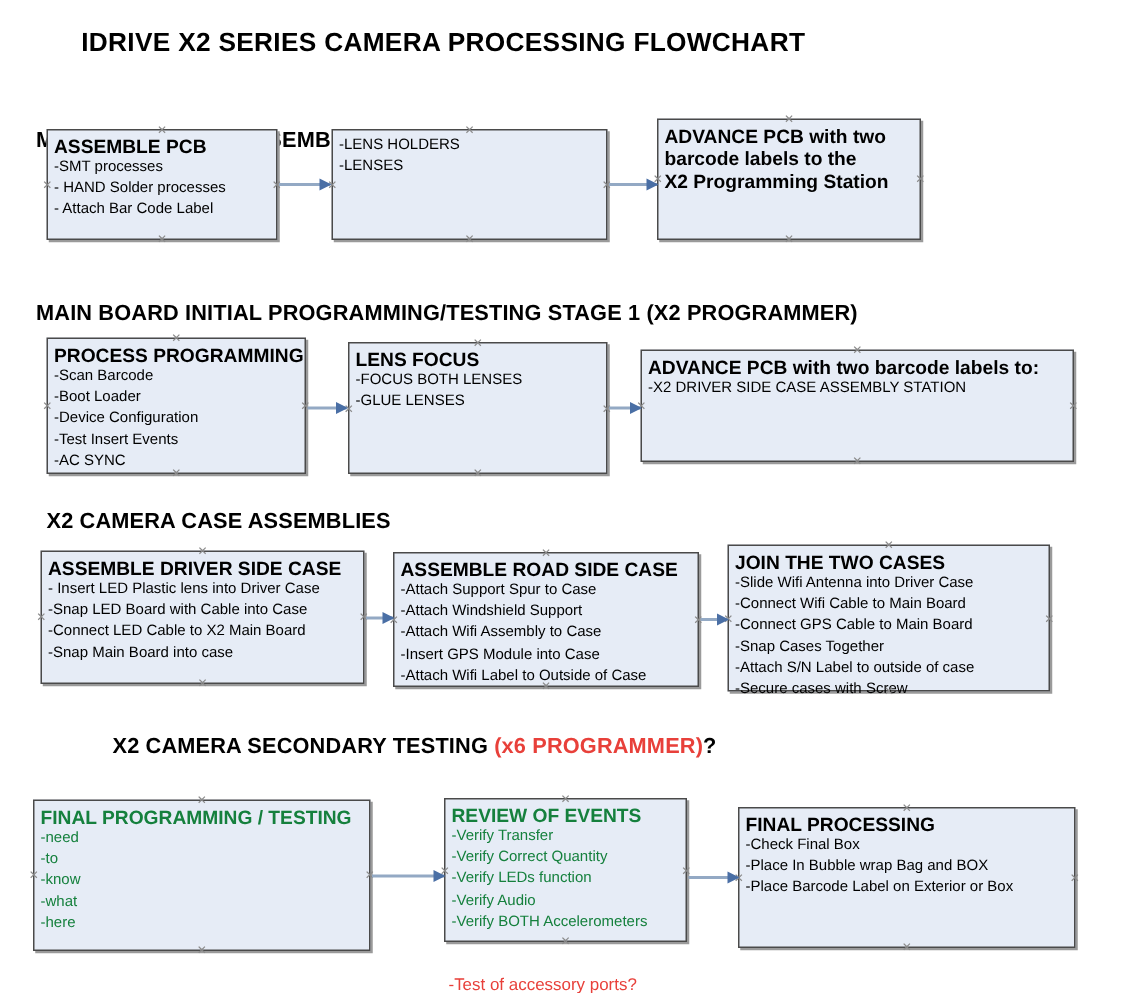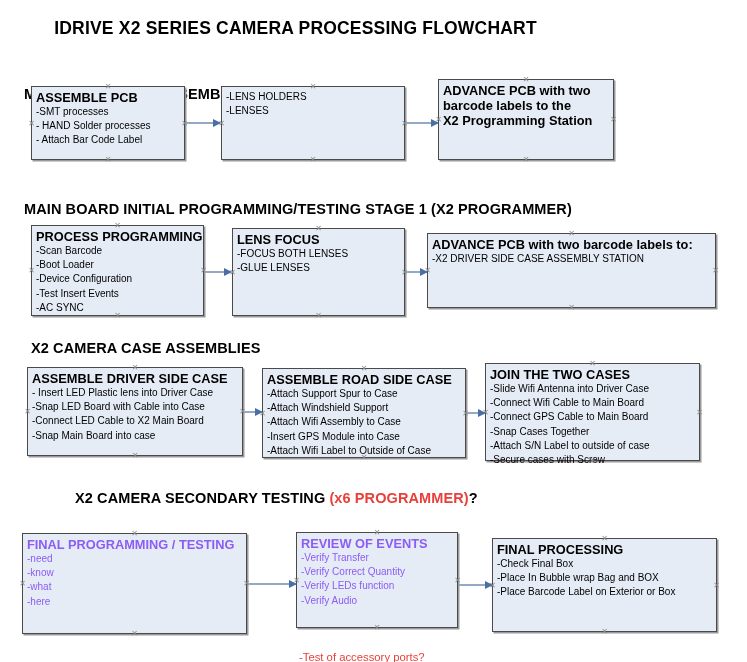--- a/index.html
+++ b/index.html
@@ -36,21 +36,21 @@
     padding:3px 4px 0 4px;
     overflow:visible;
   }
   .node .title{
     font-size:12.8px;font-weight:bold;line-height:15px;
     white-space:nowrap;
   }
   .node .line{
     font-size:10px;line-height:14.2px;white-space:nowrap;
   }
-  .node.red .title,.node.red .line{color:#8b5cf6;}
+  .node.red .title,.node.red .line{color:#15803d;}
 
   
   .hx{
     position:absolute;
     width:7px;height:7px;
     color:#8a8a8a;font-size:8px;line-height:7px;
     text-align:center;
     font-family:"DejaVu Sans", sans-serif;
     pointer-events:none;
     user-select:none;
@@ -218,35 +218,37 @@
     <span class="head"></span>
   </div>
 
   <div class="section-head" style="left:31px;top:490px;margin-left:44px;">
     <span>X2 CAMERA SECONDARY TESTING </span><span class="red">(x6 PROGRAMMER)</span><span>?</span>
   </div>
 
   <div class="node red" style="left:22px;top:533px;width:225px;height:101px;">
     <div class="title">FINAL PROGRAMMING / TESTING</div>
     <div class="line">-need</div>
+    <div class="line">-to</div>
     <div class="line">-know</div>
     <div class="line">-what</div>
     <div class="line">-here</div>
     <span class="hx top">✕</span>
     <span class="hx bot">✕</span>
     <span class="hx lft">✕</span>
     <span class="hx rgt">✕</span>
   </div>
 
   <div class="node red" style="left:296px;top:532px;width:162px;height:96px;">
     <div class="title">REVIEW OF EVENTS</div>
     <div class="line">-Verify Transfer</div>
     <div class="line">-Verify Correct Quantity</div>
     <div class="line">-Verify LEDs function</div>
     <div class="line">-Verify Audio</div>
+    <div class="line">-Verify BOTH Accelerometers</div>
     <span class="hx top">✕</span>
     <span class="hx bot">✕</span>
     <span class="hx lft">✕</span>
     <span class="hx rgt">✕</span>
   </div>
 
   <div class="overflow-line" style="left:299px;top:650px;">-Test of accessory ports?</div>
 
   <div class="node" style="left:492px;top:538px;width:225px;height:94px;">
     <div class="title">FINAL PROCESSING</div>

